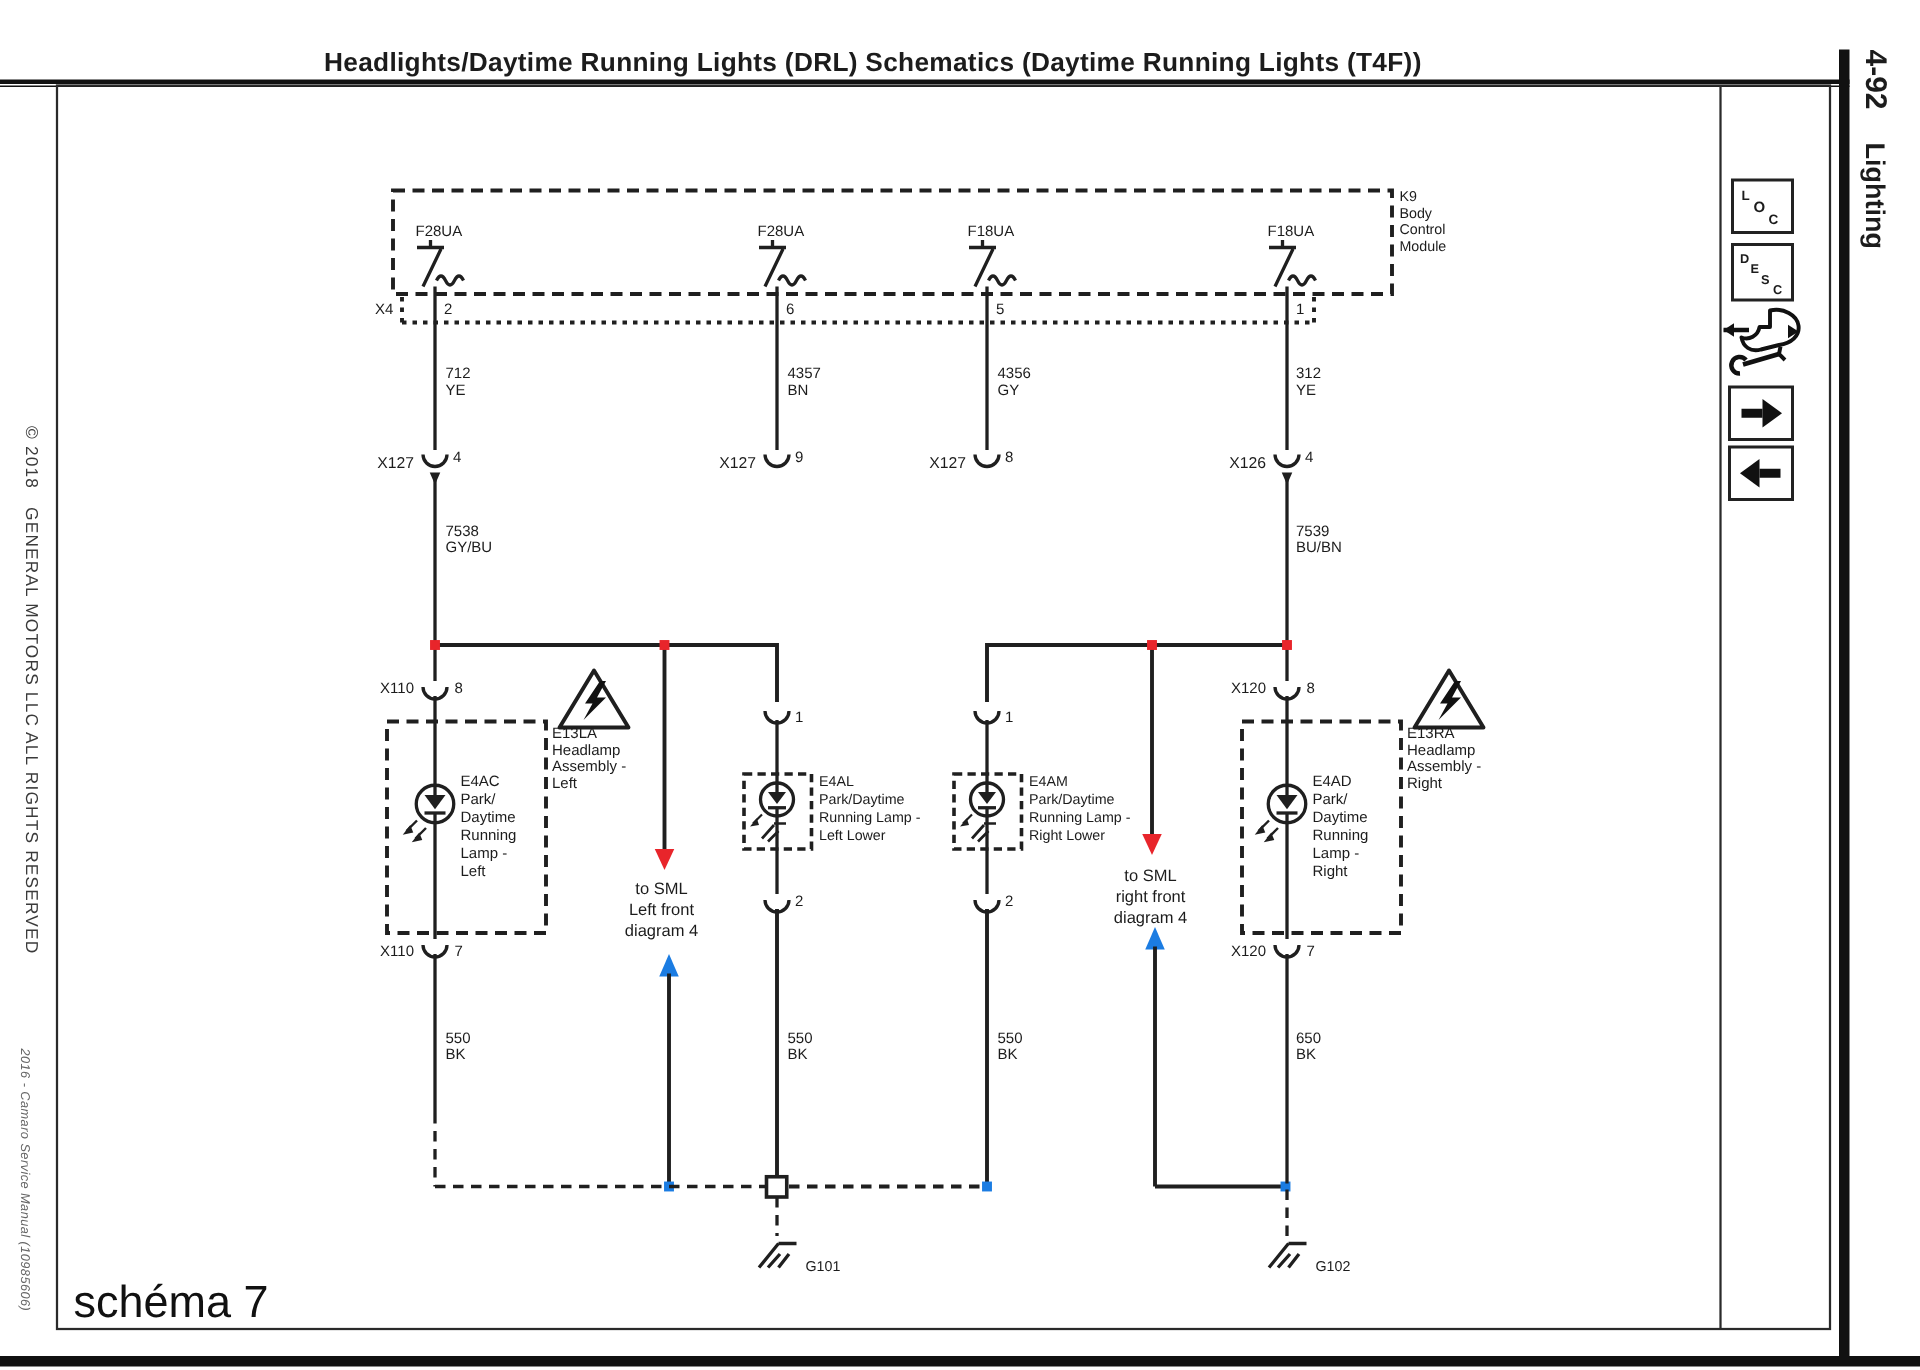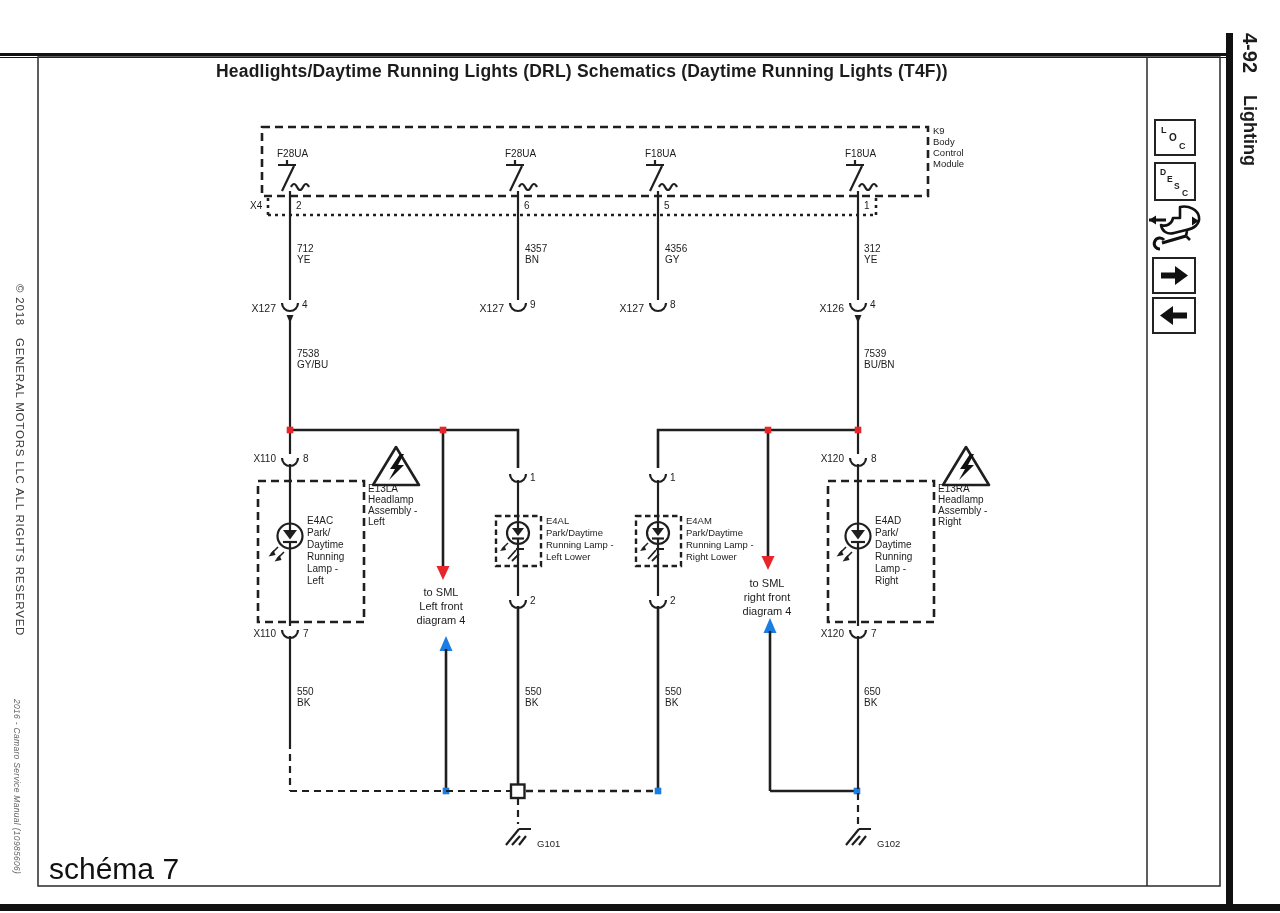--- a/index.html
+++ b/index.html
@@ -22,21 +22,21 @@
   .wire3{stroke:#1f1f1f;stroke-width:2.6;fill:none;}
   .dash-box{stroke:#1f1f1f;stroke-width:2.6;fill:none;stroke-dasharray:8 5;}
   .dash-sm{stroke:#1f1f1f;stroke-width:2.4;fill:none;stroke-dasharray:5.5 3.5;}
   .dash-wire{stroke:#1f1f1f;stroke-width:2.2;fill:none;stroke-dasharray:7 5;}
   .dot-line{stroke:#1f1f1f;stroke-width:2.6;fill:none;stroke-dasharray:3 4;}
   .thin{stroke:#2a2a2a;stroke-width:1.5;fill:none;}
 </style>
 </head>
 <body>
 
-<div class="abs title" style="left:216px;top:31px;margin-top:30px;">Headlights/Daytime Running Lights (DRL) Schematics (Daytime Running Lights (T4F))</div>
+<div class="abs title" style="left:216px;top:31px;">Headlights/Daytime Running Lights (DRL) Schematics (Daytime Running Lights (T4F))</div>
 <div class="abs rule" style="left:0;top:53px;width:1233px;height:2.5px;"></div>
 <div class="abs rule" style="left:0;top:57px;width:1233px;height:1px;"></div>
 
 <div class="abs rot copy" style="left:26px;top:284px;">© 2018   GENERAL MOTORS LLC ALL RIGHTS RESERVED</div>
 <div class="abs rot manual" style="left:22px;top:699px;">2016 - Camaro Service Manual (10985606)</div>
 
 <div class="abs rule" style="left:1226px;top:33px;width:7px;height:871px;"></div>
 <div class="abs rule" style="left:0;top:904px;width:1280px;height:7px;"></div>
 <div class="abs rot pagenum" style="left:1261px;top:33px;">4-92</div>
 <div class="abs rot section" style="left:1260px;top:95px;">Lighting</div>

